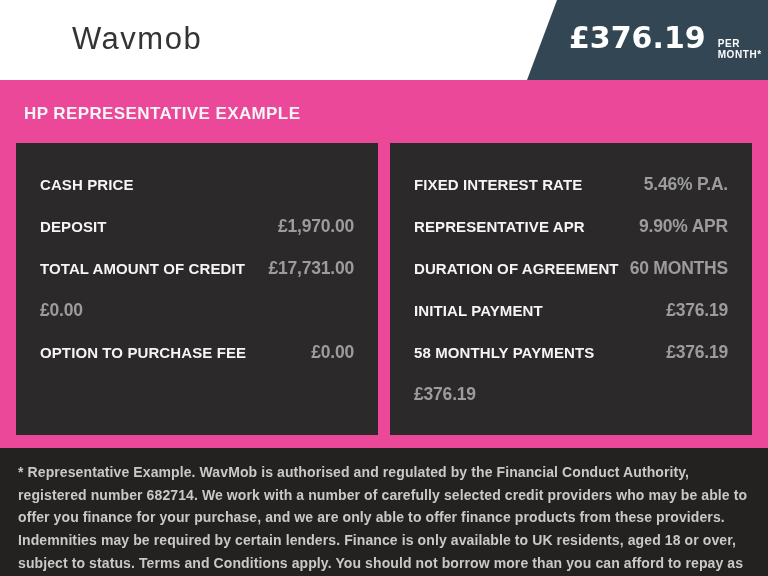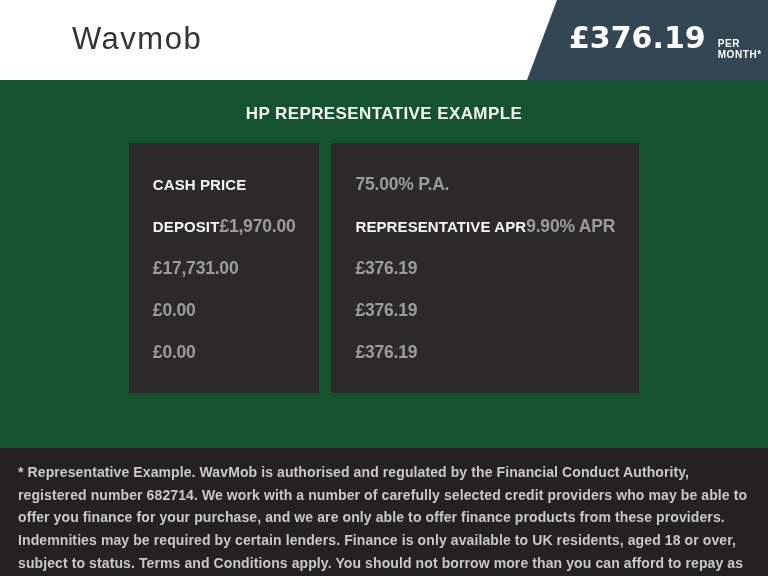--- a/index.html
+++ b/index.html
@@ -27,21 +27,21 @@
   .price {
     color:#ffffff; font-weight:bold; font-size:30px; letter-spacing:0px;
     font-family:"DejaVu Sans","Liberation Sans",sans-serif;
   }
   .per-month {
     color:#ffffff; font-weight:bold; font-size:10px; letter-spacing:0.6px;
     margin-left:12px; position:relative; top:-1px;
   }
 
   
-  .dark-body { flex:1; display:flex; flex-direction:column; background:#14532d;align-items:center; }
+  .dark-body { flex:1; display:flex; flex-direction:column; background:#ec4899; }
   .section-title {
     margin:0; padding:24px 24px 0 24px;
     color:#f5f5f5; font-size:17px; font-weight:bold; letter-spacing:0.4px;
     line-height:20px;
   }
   .panels { display:flex; gap:12px; margin:19px 16px 0 16px; }
   .panel { flex:1; background:#2b2929; padding:20px 24px; box-sizing:border-box; }
   .row { height:42px; display:flex; justify-content:space-between; align-items:center; }
   .flabel {
     color:#f5f5f5; font-weight:bold; font-size:15px; letter-spacing:0.1px;
@@ -84,42 +84,51 @@
 
       <div class="panel">
         <div class="row">
           <span class="flabel">CASH PRICE</span>
         </div>
         <div class="row">
           <span class="flabel">DEPOSIT</span>
           <span class="fvalue">£1,970.00</span>
         </div>
         <div class="row">
+          <span class="flabel">TOTAL AMOUNT OF CREDIT</span>
           <span class="fvalue">£17,731.00</span>
         </div>
         <div class="row">
           <span class="fvalue">£0.00</span>
         </div>
         <div class="row">
+          <span class="flabel">OPTION TO PURCHASE FEE</span>
           <span class="fvalue">£0.00</span>
         </div>
       </div>
 
       <div class="panel">
         <div class="row">
-          <span class="fvalue">75.00% P.A.</span>
+          <span class="flabel">FIXED INTEREST RATE</span>
+          <span class="fvalue">5.46% P.A.</span>
         </div>
         <div class="row">
           <span class="flabel">REPRESENTATIVE APR</span>
           <span class="fvalue">9.90% APR</span>
         </div>
         <div class="row">
+          <span class="flabel">DURATION OF AGREEMENT</span>
+          <span class="fvalue">60 MONTHS</span>
+        </div>
+        <div class="row">
+          <span class="flabel">INITIAL PAYMENT</span>
           <span class="fvalue">£376.19</span>
         </div>
         <div class="row">
+          <span class="flabel">58 MONTHLY PAYMENTS</span>
           <span class="fvalue">£376.19</span>
         </div>
         <div class="row">
           <span class="fvalue">£376.19</span>
         </div>
       </div>
 
     </div>
 
     <div class="footer">

